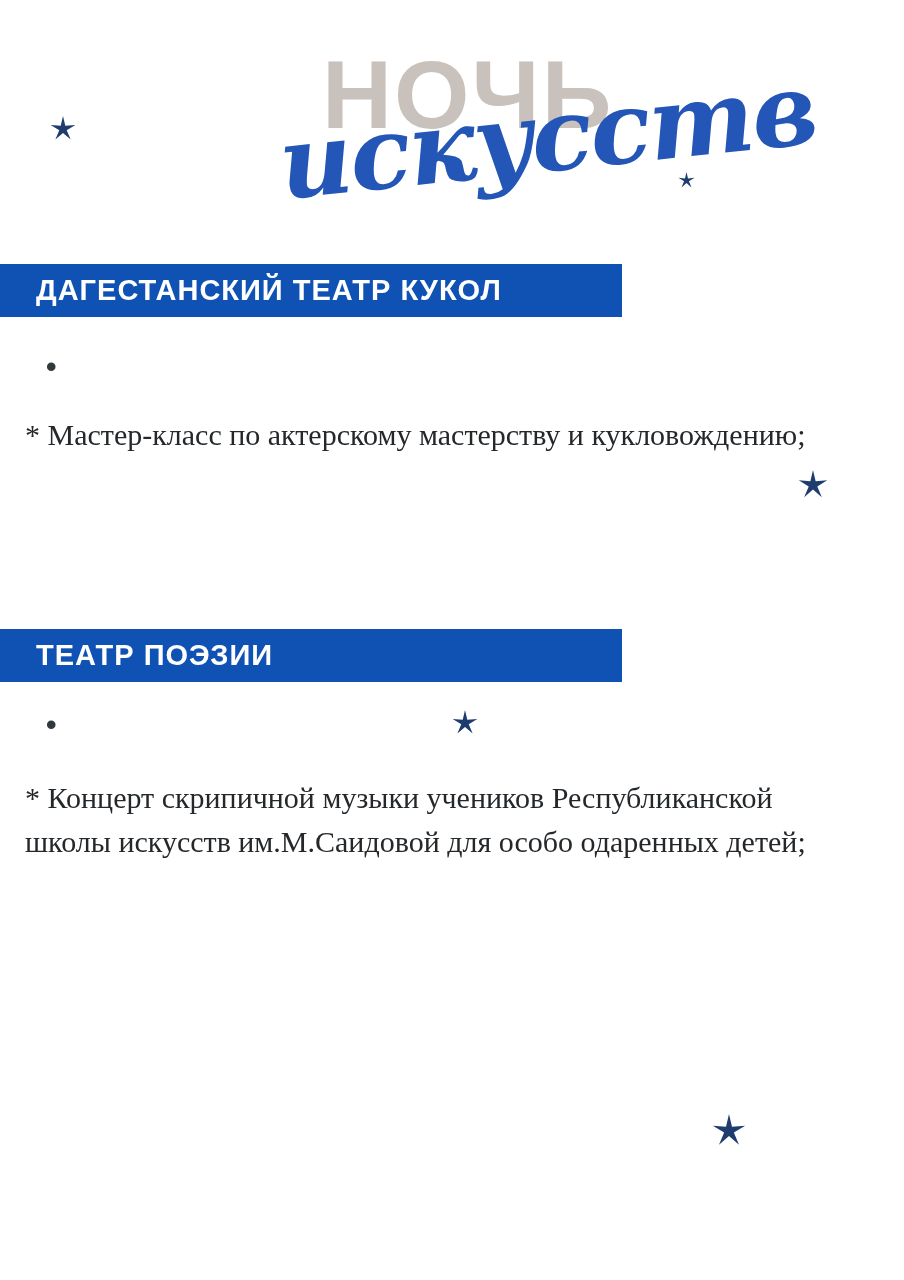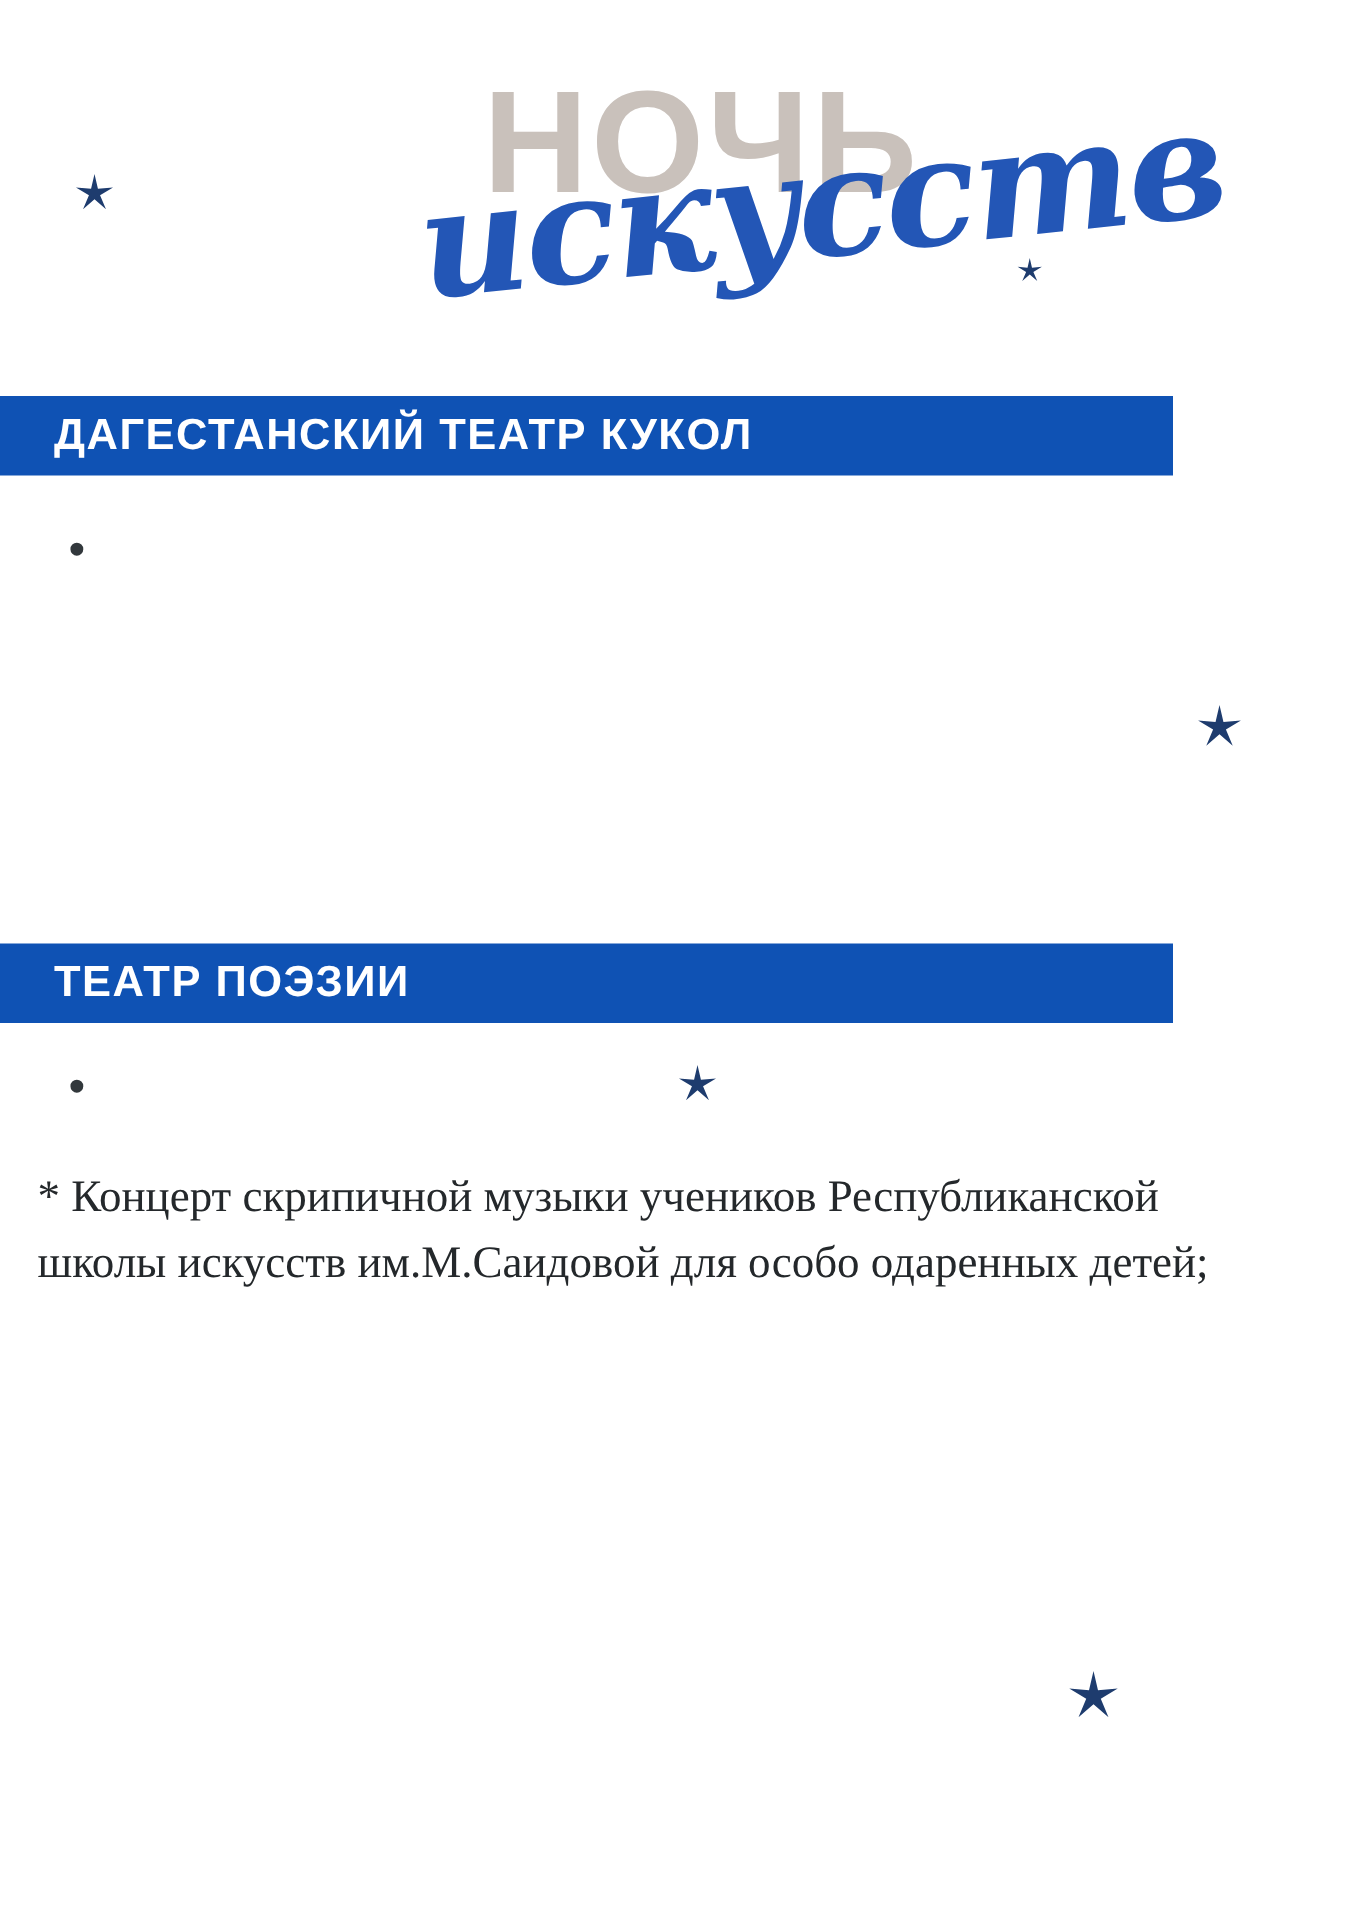--- a/index.html
+++ b/index.html
@@ -43,21 +43,21 @@
   .star svg { display: block; width: 100%; height: 100%; }
   .star-1 { left: 50px;  top: 104px;  width: 26px; height: 26px; }
   .star-2 { left: 678px; top: 160px;  width: 17px; height: 17px; }
   .star-3 { left: 798px; top: 458px;  width: 30px; height: 30px; }
   .star-4 { left: 452px; top: 698px;  width: 26px; height: 26px; }
   .star-5 { left: 712px; top: 1102px; width: 34px; height: 34px; }
 
   
   .banner {
     position: absolute;
-    left: 0; width: 782px; height: 53px;
+    left: 0; width: 622px; height: 53px;
     background: #0f52b4;
     color: #ffffff;
     display: flex; align-items: center;
     padding-left: 36px;
     box-sizing: border-box;
     font-weight: 800;
     font-size: 29px;
     letter-spacing: 1px;
   }
   .banner-1 { top: 252px; }
@@ -127,20 +127,21 @@
       </svg>
   </span>
 
   <div class="banner banner-1">
     <span>ДАГЕСТАНСКИЙ ТЕАТР КУКОЛ</span>
   </div>
   <div class="start-row start-row-1">
     <span class="bullet">•</span>
   </div>
   <div class="body-block body-block-1">
+    <p>* Мастер-класс по актерскому мастерству и кукловождению;</p>
   </div>
 
   <div class="banner banner-2">
     <span>ТЕАТР ПОЭЗИИ</span>
   </div>
   <div class="start-row start-row-2">
     <span class="bullet">•</span>
   </div>
   <div class="body-block body-block-2">
     <p>* Концерт скрипичной музыки учеников Республиканской школы искусств им.М.Саидовой для особо одаренных детей;</p>

